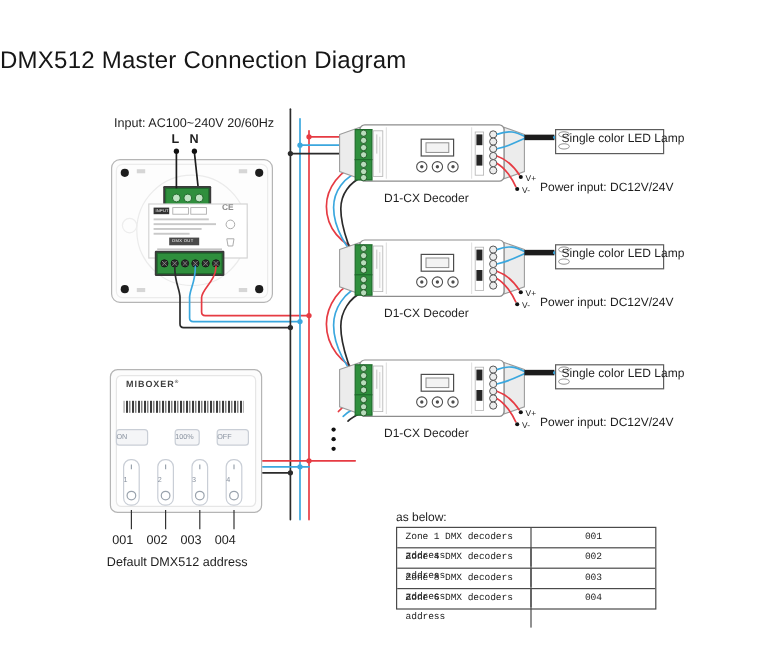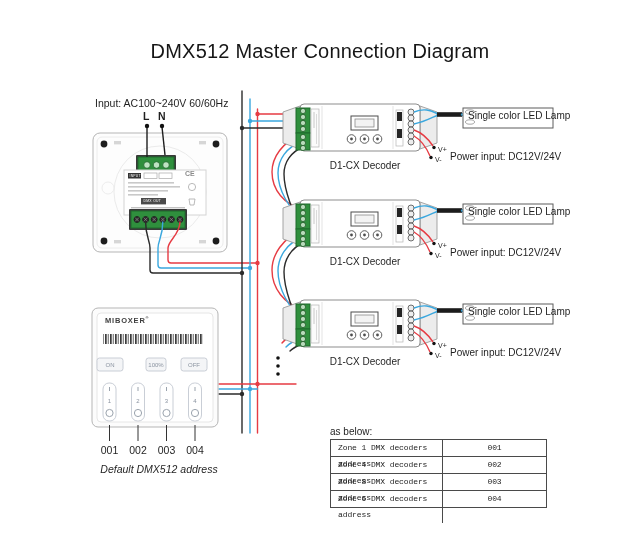--- a/index.html
+++ b/index.html
@@ -1,21 +1,21 @@
 <!DOCTYPE html>
 <html><head>
 <meta charset="utf-8">
 <style>
   html,body{margin:0;padding:0;background:#fff;}
   .stage{position:relative;width:640px;height:555px;background:#fff;overflow:hidden;
          font-family:"Liberation Sans",sans-serif;}
   svg{position:absolute;left:0;top:0;}
   .lbl{position:absolute;font-family:"Liberation Sans",sans-serif;color:#1f1f1f;white-space:nowrap;}
   .title{font-size:20px;letter-spacing:.2px;color:#161616;}
-  .c{text-align:center;}
+  .c{text-align:left;}
   .t10{font-size:10.5px;}
   .t8{font-size:10px;}
   .t7{font-size:7px;}
   .t6{font-size:6px;color:#8a93a0;}
   .tiny{font-size:3.4px;color:#fff;letter-spacing:.2px;}
   .gray{color:#8c8c8c;}
   .bold{font-weight:bold;}
   .brand{font-size:7.5px;font-weight:bold;color:#3f3f3f;letter-spacing:.8px;}
   .sup{font-size:4px;vertical-align:super;}
   
@@ -263,21 +263,21 @@
   <g stroke="#333" stroke-width="1">
     <line x1="109.5" y1="425" x2="109.5" y2="441"></line>
         <line x1="138" y1="425" x2="138" y2="441"></line>
     <line x1="166.5" y1="425" x2="166.5" y2="441"></line>
         <line x1="195" y1="425" x2="195" y2="441"></line>
   </g>
 </svg>
 
 <div class="lbl title c" style="left:0;top:40px;width:640px;">DMX512 Master Connection Diagram</div>
 
-<div class="lbl t10" style="left:95px;top:97px;">Input: AC100~240V 60/60Hz</div>
+<div class="lbl t10" style="left:95px;top:97px;">Input: AC100~240V 20/60Hz</div>
 <div class="lbl t10 bold" style="left:143px;top:110px;">L</div>
 <div class="lbl t10 bold" style="left:158px;top:110px;">N</div>
 
 <div class="lbl tiny" style="left:129.5px;top:173.8px;">INPUT</div>
 <div class="lbl tiny" style="left:143.5px;top:198.8px;letter-spacing:.3px;">DMX OUT</div>
 <div class="lbl gray" style="left:185px;top:170px;font-size:7px;font-weight:bold;">CE</div>
 
 <div class="lbl t8 c" style="left:320px;top:160px;width:90px;">D1-CX Decoder</div>
 <div class="lbl t8 c" style="left:468px;top:110px;width:84px;">Single color LED Lamp</div>
 <div class="lbl t8" style="left:450px;top:151px;">Power input: DC12V/24V</div>
@@ -303,21 +303,21 @@
 
 <div class="lbl t6 c" style="left:103px;top:398px;width:13px;">1</div>
 <div class="lbl t6 c" style="left:131.5px;top:398px;width:13px;">2</div>
 <div class="lbl t6 c" style="left:160px;top:398px;width:13px;">3</div>
 <div class="lbl t6 c" style="left:188.5px;top:398px;width:13px;">4</div>
 
 <div class="lbl t10 c" style="left:93.5px;top:444px;width:32px;">001</div>
 <div class="lbl t10 c" style="left:122px;top:444px;width:32px;">002</div>
 <div class="lbl t10 c" style="left:150.5px;top:444px;width:32px;">003</div>
 <div class="lbl t10 c" style="left:179px;top:444px;width:32px;">004</div>
-<div class="lbl t10 c" style="left:89px;top:463px;width:140px;font-style:italic;">Default DMX512 address</div>
+<div class="lbl t10 c" style="left:89px;top:463px;width:140px;">Default DMX512 address</div>
 
 <div class="lbl t8" style="left:330px;top:426px;">as below:</div>
 
 <div class="dmx-table">
   <div class="dmx-row">
     <div class="dmx-cell dmx-zone">Zone 1 DMX decoders address</div>
     <div class="dmx-cell dmx-addr">001</div>
   </div>
   <div class="dmx-row">
     <div class="dmx-cell dmx-zone">Zone 4 DMX decoders address</div>

